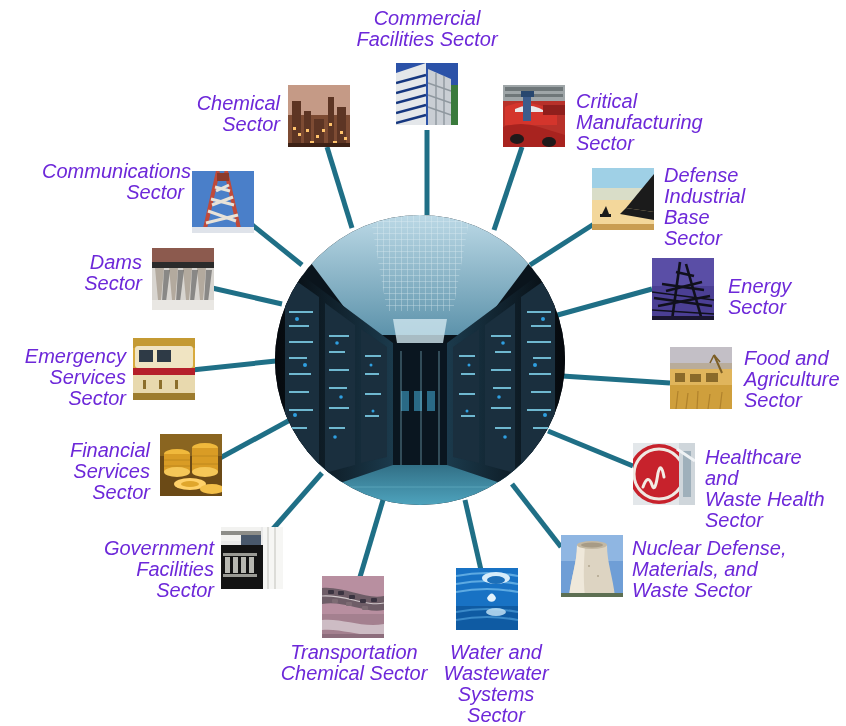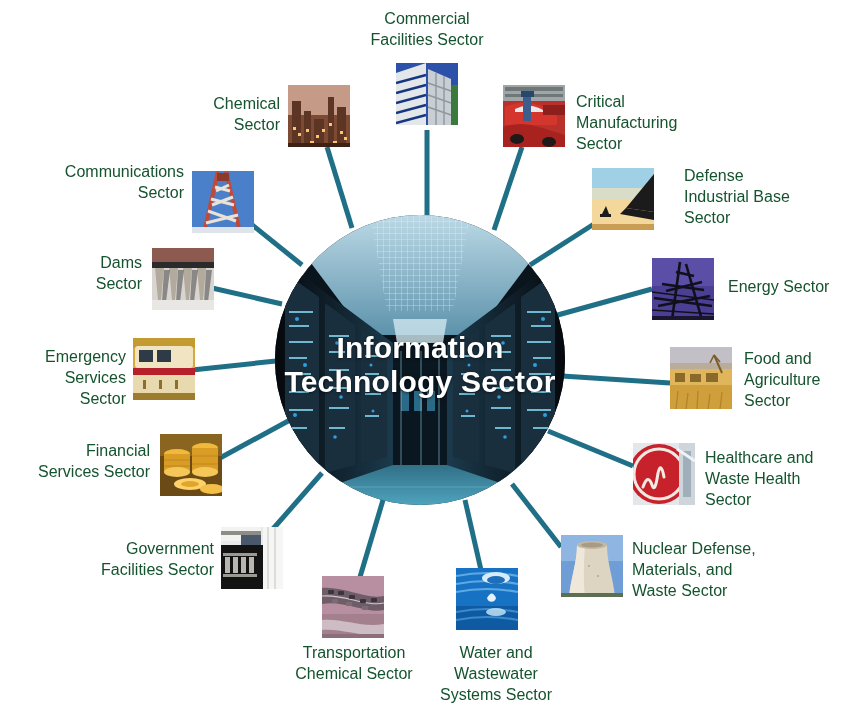--- a/index.html
+++ b/index.html
@@ -53,24 +53,25 @@
   .thumb {
     position: absolute;
     overflow: hidden;
     background: #dcdcdc;
   }
   .thumb svg {
     display: block;
   }
   .label {
     position: absolute;
-    font-size: 16px;
+    font-size: 20px;
     line-height: 21px;
-    color: #14532d;
+    color: #6d28d9;
     white-space: pre-line;
+    font-style: italic;
   }
   .label.ctr { text-align: center; }
   .label.rgt { text-align: right; }
   .label.lft { text-align: left; }
 </style>
 </head>
 <body>
 
 <div id="diagram">
 
@@ -414,21 +415,21 @@
       <rect y="0" width="62" height="24" fill="#9fd0e6"></rect>
       <rect y="20" width="62" height="14" fill="#d9ddc8"></rect>
       <rect y="32" width="62" height="30" fill="#f3d79b"></rect>
       <polygon points="62,6 34,40 62,44" fill="#1b1b1b"></polygon>
       <polygon points="34,40 62,44 62,52 28,46" fill="#1b1b1b"></polygon>
       <path d="M10 46 L14 38 L17 46 Z" fill="#1b1b1b"></path>
       <rect x="8" y="46" width="11" height="3" fill="#1b1b1b"></rect>
       <rect y="56" width="62" height="6" fill="#c99d52"></rect>
           </svg>
         </div>
-        <div class="label lft" style="left: 664px; top: 165px; width: 128px; margin-left: 20px;">Defense
+        <div class="label lft" style="left: 664px; top: 165px; width: 128px;">Defense
 Industrial Base
 Sector</div>
       </div>
       <div class="node">
         <div class="thumb" style="left: 503px; top: 85px; width: 62px; height: 62px;">
           <svg viewBox="0 0 62 62" width="62" height="62" xmlns="http://www.w3.org/2000/svg" preserveAspectRatio="none">
       <rect width="62" height="62" fill="#b8312a"></rect>
       <rect y="0" width="62" height="16" fill="#9fa6a8"></rect>
       <g fill="#6f7779">
               <rect x="2" y="2" width="58" height="4"></rect>
@@ -565,17 +566,14 @@
         <rect x="126" y="176" width="8" height="20"></rect>
         <rect x="139" y="176" width="8" height="20"></rect>
         <rect x="152" y="176" width="8" height="20"></rect>
       </g>
       <g stroke="#9fe0f2" stroke-width="1" opacity="0.55">
         <line x1="126" y1="136" x2="126" y2="250"></line>
         <line x1="146" y1="136" x2="146" y2="250"></line>
         <line x1="164" y1="136" x2="164" y2="250"></line>
       </g>
     </svg>
-    <div class="hub-label" id="hub-label" style="top: 116px;">Information
-Technology
-Sector</div>
   </div>
 </div>
 
 </body></html>

